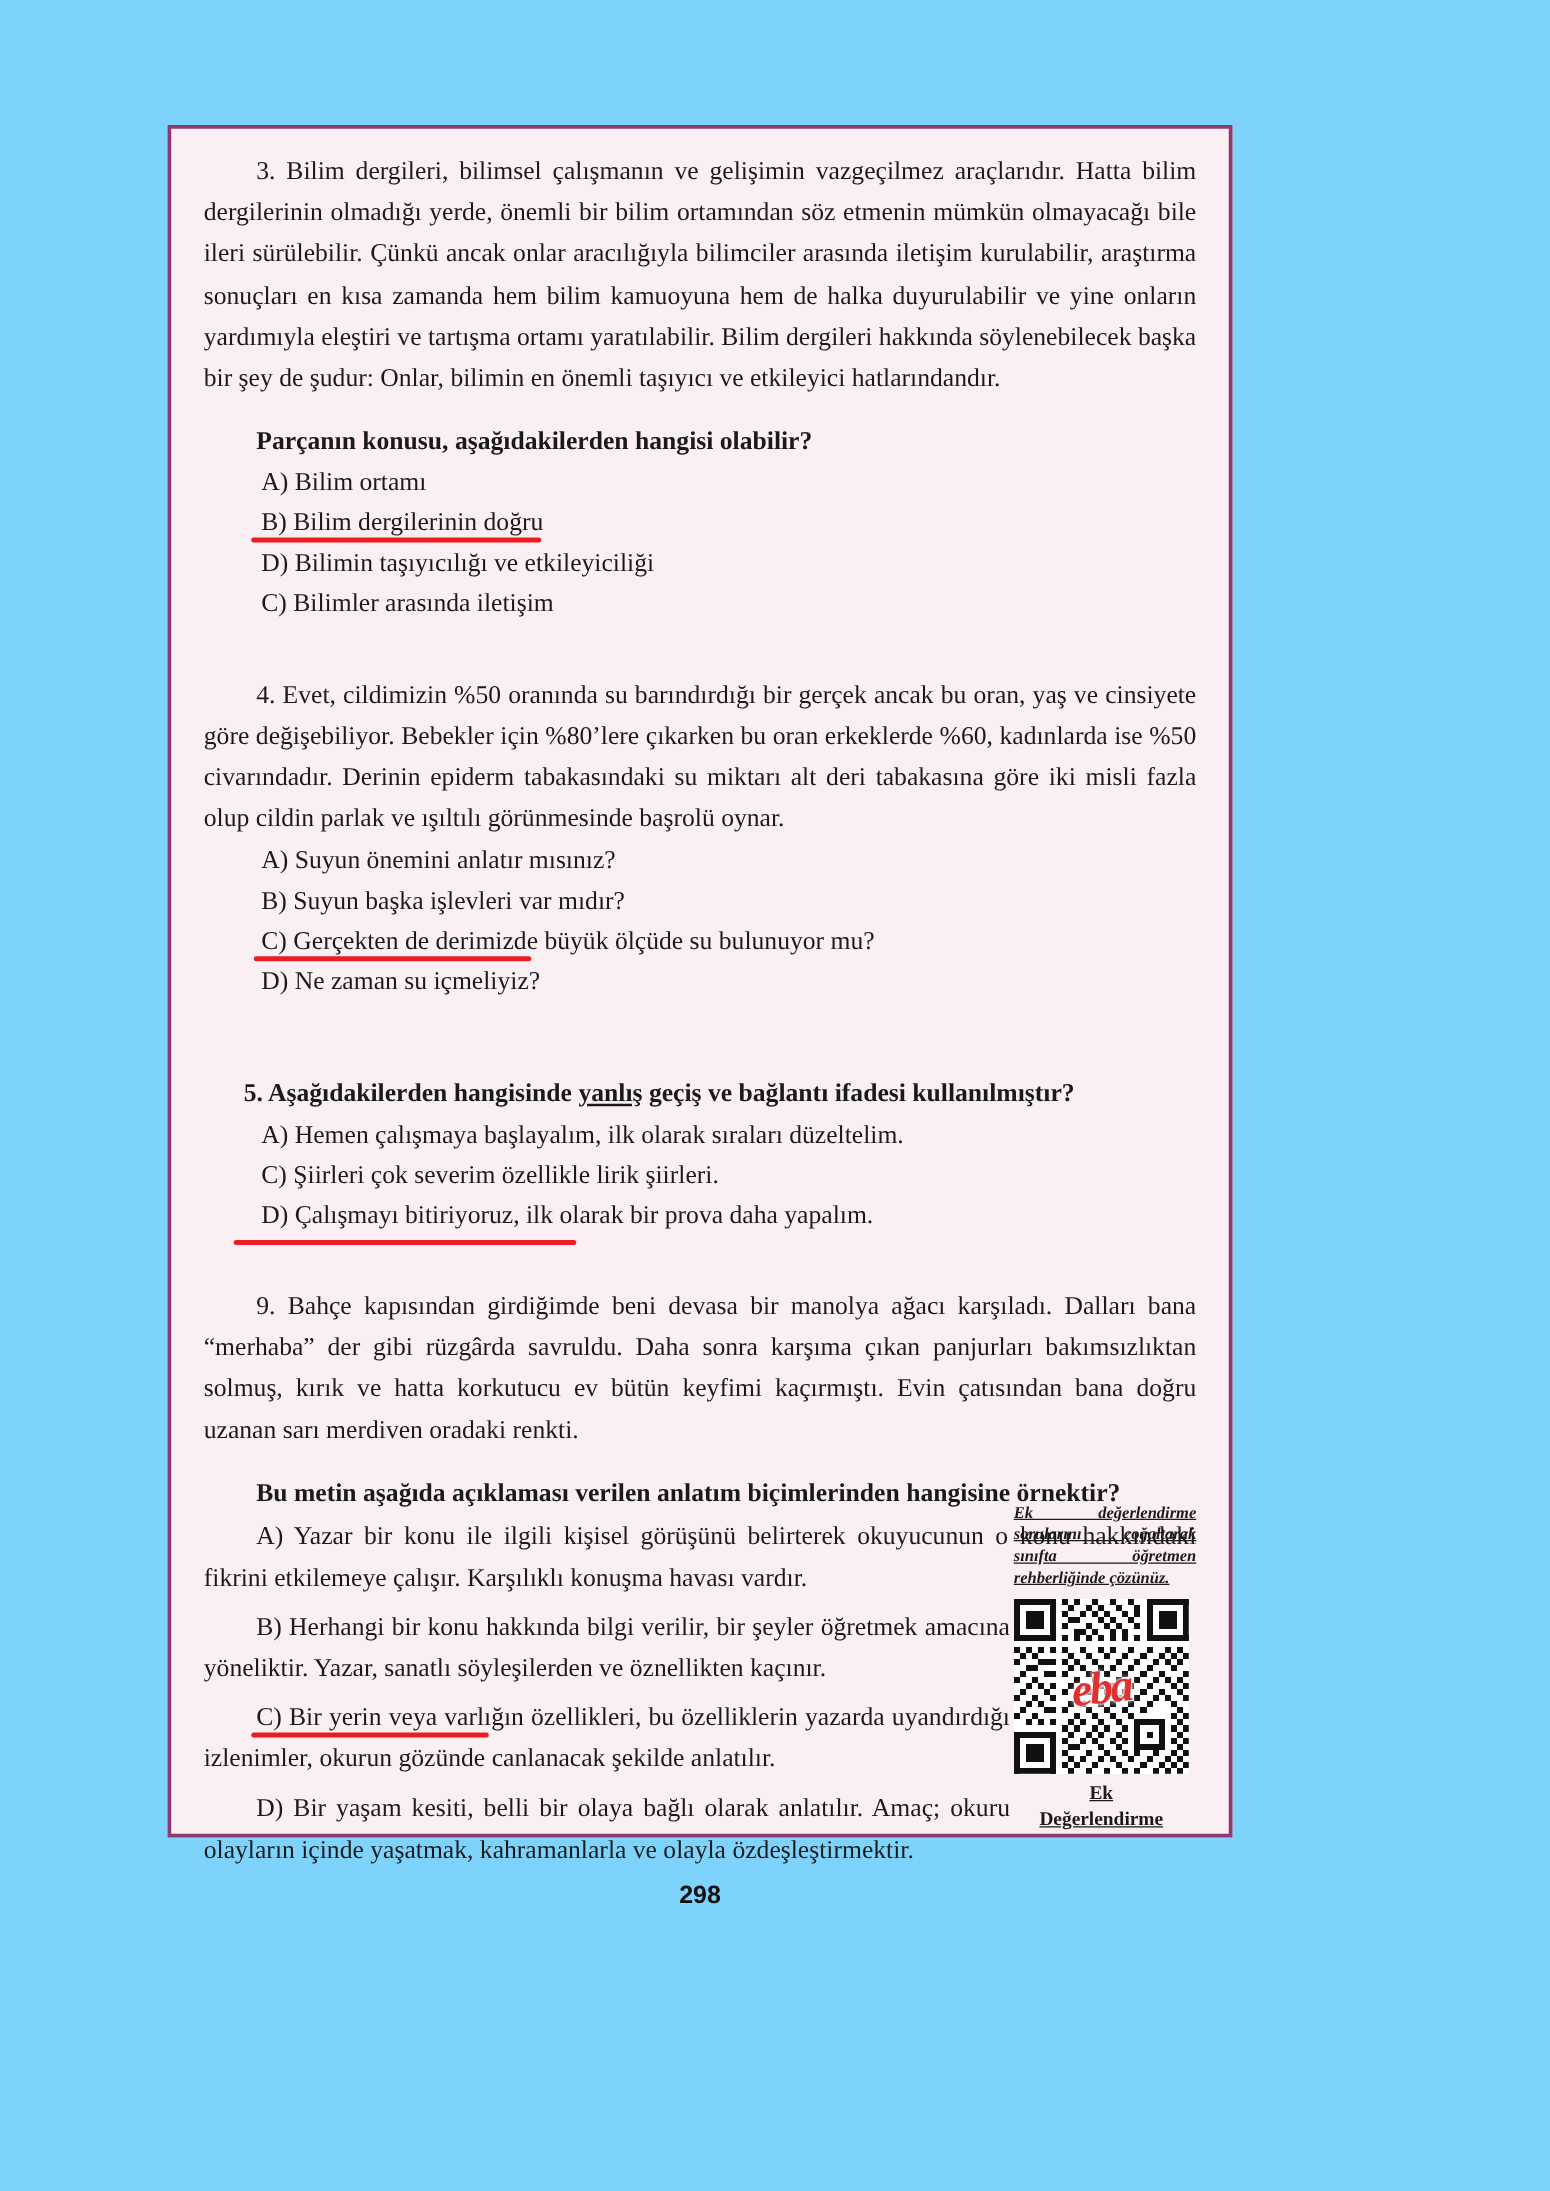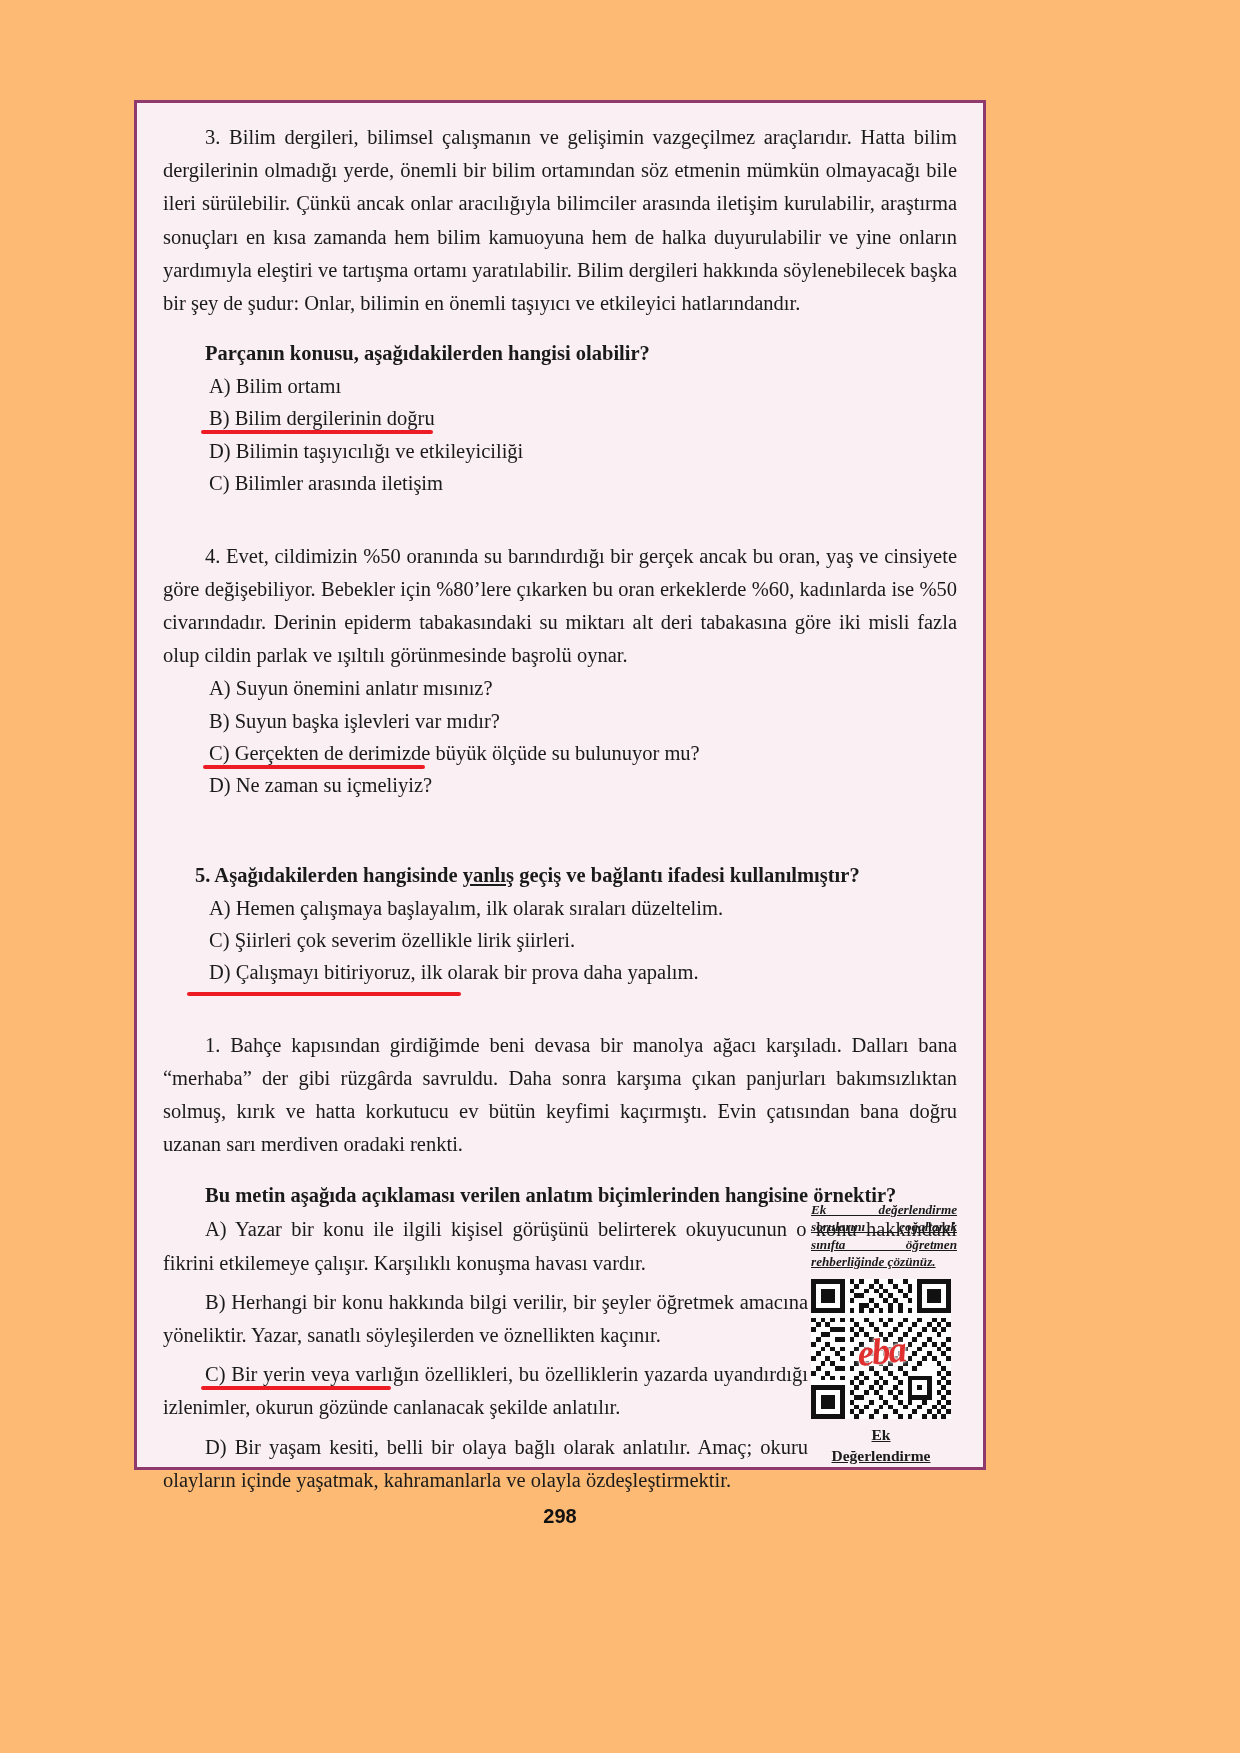--- a/index.html
+++ b/index.html
@@ -13,21 +13,21 @@
     font-family: "Liberation Serif", "DejaVu Serif", serif;
     color: #1a1a1a;
     position: relative;
     overflow: hidden;
   }
   .page {
     position: absolute;
     left: 0; top: 0;
     width: 1240px;
     height: 1753px;
-    background: #fdba74;
+    background: #7dd3fc;
   }
   .content-box {
     position: absolute;
     left: 134px;
     top: 100px;
     width: 852px;      
     height: 1370px;
     background: #faeff3;
     border: 3px solid #8e3a6e;
     box-sizing: border-box;
@@ -181,21 +181,21 @@
       <p class="opt">C) Şiirleri çok severim özellikle lirik şiirleri.</p>
       <div style="position:relative;">
         <p class="opt">D) Çalışmayı bitiriyoruz, ilk olarak bir prova daha yapalım.</p>
         <div class="redline" style="left:24px; top:36px; width:274px;"></div>
       </div>
     </div>
 
     <div class="gap-lg"></div>
 
     <div class="q-block text-col">
-      <p class="para">1. Bahçe kapısından girdiğimde beni devasa bir manolya ağacı karşıladı. Dalları bana “merhaba” der gibi rüzgârda savruldu. Daha sonra karşıma çıkan panjurları bakımsızlıktan solmuş, kırık ve hatta korkutucu ev bütün keyfimi kaçırmıştı. Evin çatısından bana doğru uzanan sarı merdiven oradaki renkti.</p>
+      <p class="para">9. Bahçe kapısından girdiğimde beni devasa bir manolya ağacı karşıladı. Dalları bana “merhaba” der gibi rüzgârda savruldu. Daha sonra karşıma çıkan panjurları bakımsızlıktan solmuş, kırık ve hatta korkutucu ev bütün keyfimi kaçırmıştı. Evin çatısından bana doğru uzanan sarı merdiven oradaki renkti.</p>
       <p class="stem">Bu metin aşağıda açıklaması verilen anlatım biçimlerinden hangisine örnektir?</p>
       <p class="opt-justified" style="margin-top:2px;">A) Yazar bir konu ile ilgili kişisel görüşünü belirterek okuyucunun o konu hakkındaki fikrini etkilemeye çalışır. Karşılıklı konuşma havası vardır.</p>
       <p class="opt-justified" style="width:645px; margin-top:6px;">B) Herhangi bir konu hakkında bilgi verilir, bir şeyler öğretmek amacına yöneliktir. Yazar, sanatlı söyleşilerden ve öznellikten kaçınır.</p>
       <div style="position:relative;">
         <p class="opt-justified" style="width:645px; margin-top:6px;">C) Bir yerin veya varlığın özellikleri, bu özelliklerin yazarda uyandırdığı izlenimler, okurun gözünde canlanacak şekilde anlatılır.</p>
         <div class="redline" style="left:38px; top:28px; width:190px;"></div>
       </div>
       <p class="opt-justified" style="width:645px; margin-top:6px;">D) Bir yaşam kesiti, belli bir olaya bağlı olarak anlatılır. Amaç; okuru olayların içinde yaşatmak, kahramanlarla ve olayla özdeşleştirmektir.</p>
     </div>
 

